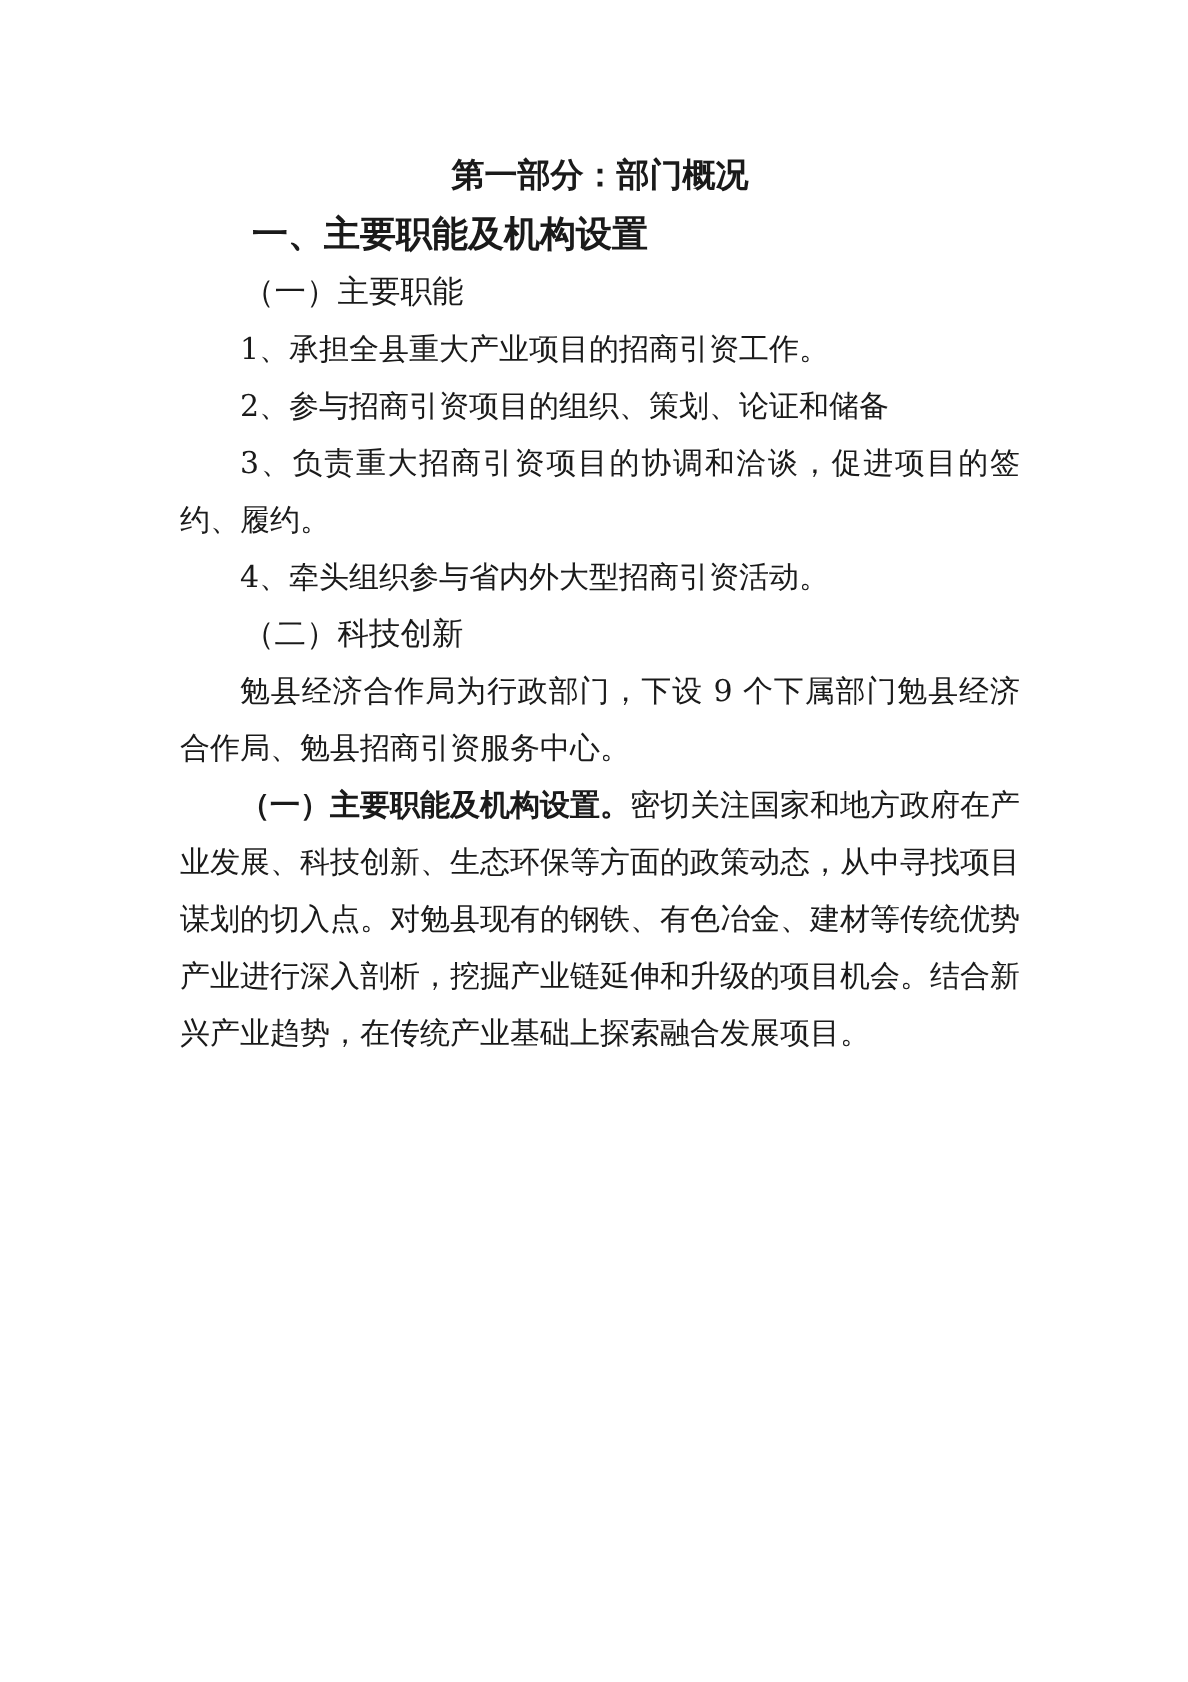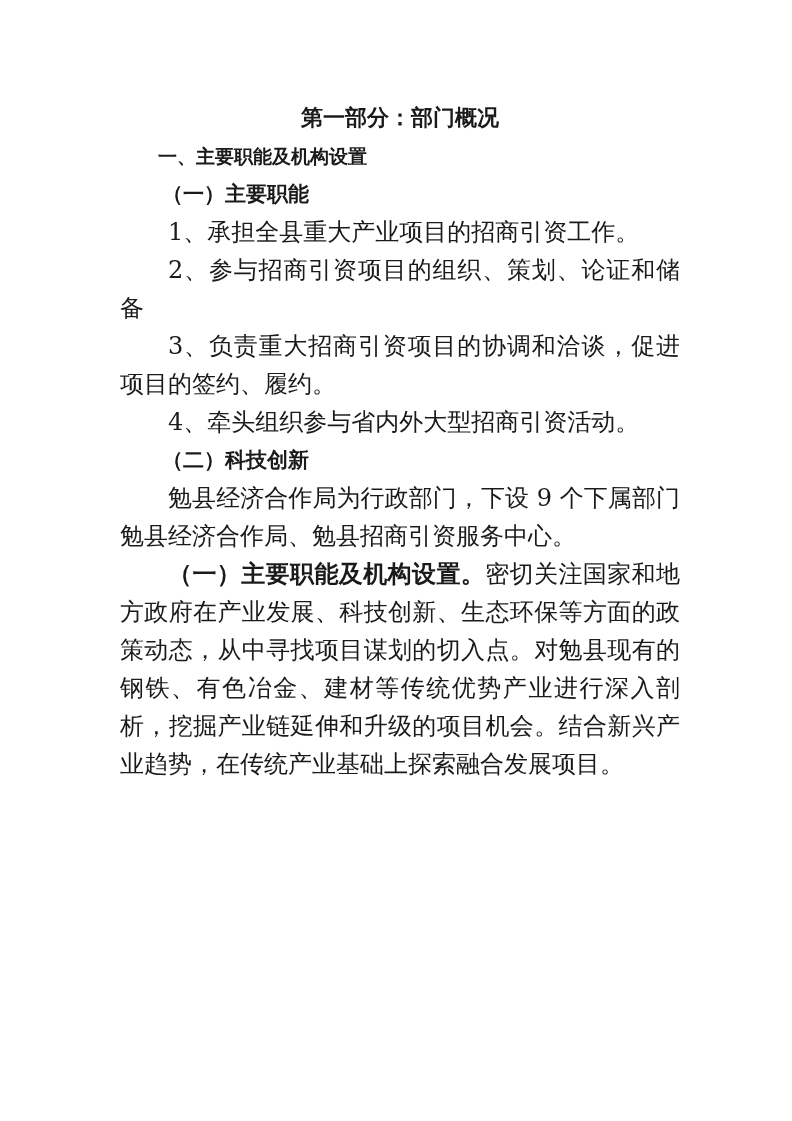--- a/index.html
+++ b/index.html
@@ -21,37 +21,37 @@
   .doc-title {
     font-family: "DejaVu Sans", "Liberation Sans", sans-serif;
     font-size: 22px;
     font-weight: bold;
     line-height: 38px;
     text-align: center;
     margin: 0;
   }
   .h-level1 {
     font-family: "DejaVu Sans", "Liberation Sans", sans-serif;
-    font-size: 19px;
+    font-size: 24px;
     font-weight: bold;
     line-height: 38px;
     text-indent: 2em;
     margin: 0;
   }
   .h-level2 {
     font-family: "DejaVu Serif", "Liberation Serif", serif;
     font-size: 21px;
-    font-weight: bold;
+    font-weight: normal;
     line-height: 38px;
     text-indent: 2em;
     margin: 0;
   }
   .body-para {
     font-family: "DejaVu Serif", "Liberation Serif", serif;
-    font-size: 24px;
+    font-size: 20px;
     font-weight: normal;
     line-height: 38px;
     text-indent: 2em;
     text-align: justify;
     margin: 0;
   }
   .body-para .lead {
     font-weight: bold;
   }
 </style>

